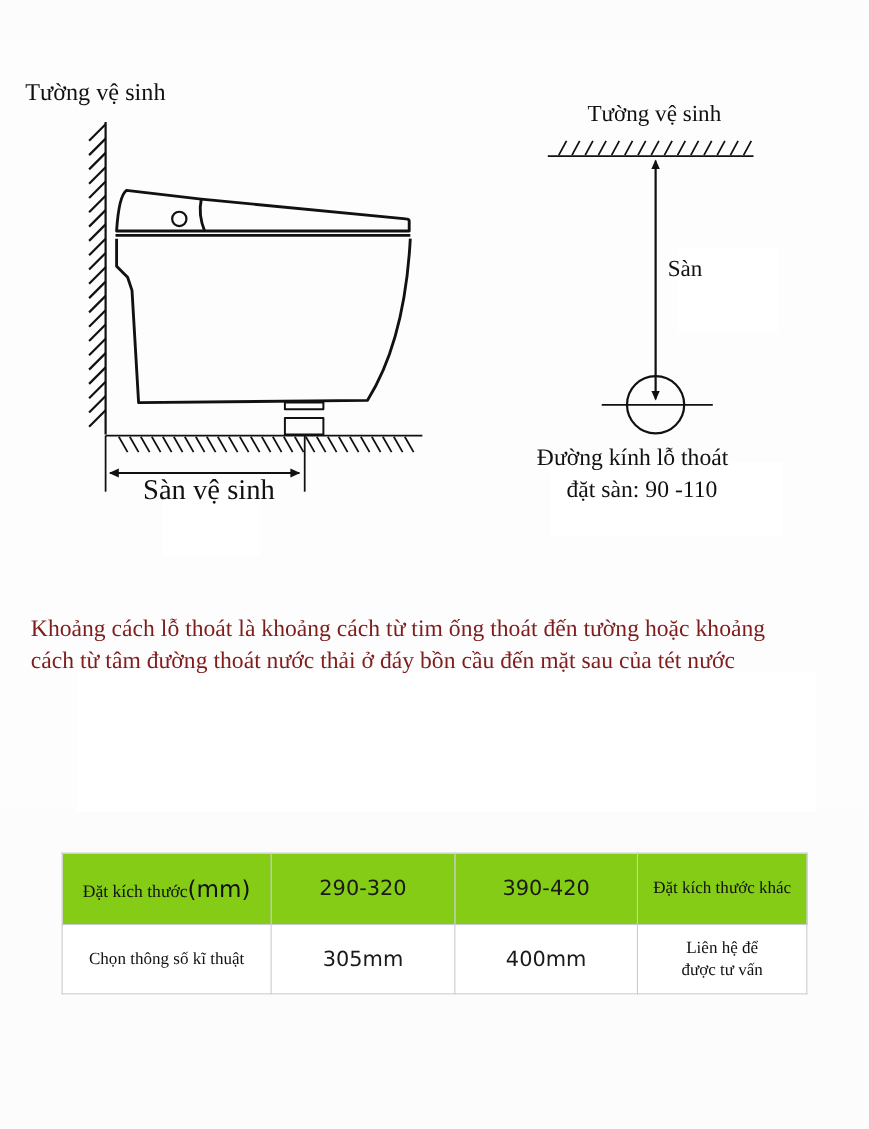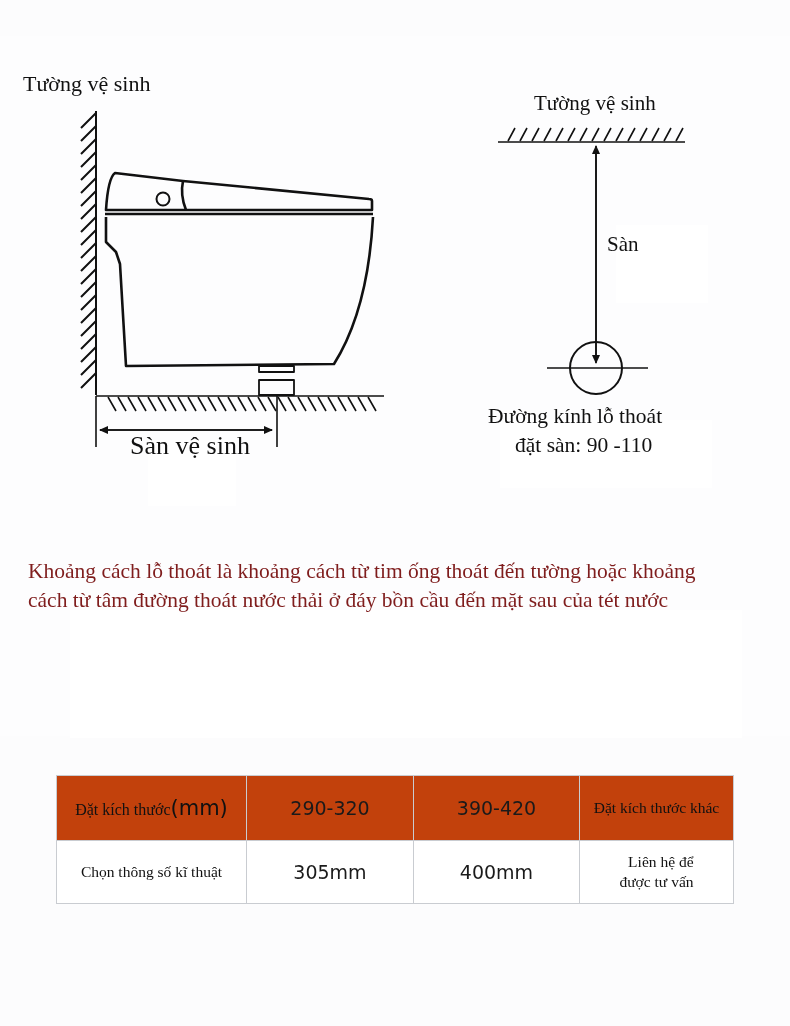--- a/index.html
+++ b/index.html
@@ -16,26 +16,26 @@
     position: absolute; left: 28px; top: 557px; width: 760px;
     font-size: 21.5px; line-height: 29px; color: #7f1d1d;
   }
   table.spec {
     position: absolute; left: 56px; top: 775px; width: 677px;
     border-collapse: collapse; table-layout: fixed;
   }
   table.spec td {
     border: 1px solid #c9ccd1; text-align: center; vertical-align: middle; padding: 0;
   }
-  table.spec tr.head td { background: #c2410c; height: 64px; }
+  table.spec tr.head td { background: #84cc16; height: 64px; }
   table.spec tr.row td { background: #ffffff; height: 62px; }
   .serif-sm { font-family: "Liberation Serif", serif; font-size: 16px; color: #111; }
   .sans-lg { font-family: "DejaVu Sans", sans-serif; font-size: 19px; color: #1a1a1a; }
   .mm { font-family: "DejaVu Sans", sans-serif; font-size: 21px; }
-  .contact { font-family: "Liberation Serif", serif; font-size: 15.5px; line-height: 20px; display: inline-block; text-align: right; }
+  .contact { font-family: "Liberation Serif", serif; font-size: 15.5px; line-height: 20px; display: inline-block; text-align: center; }
 </style>
 </head>
 <body>
 
 <div class="patch" style="left:0;top:36px;width:790px;height:700px;background:#fdfdfe;"></div>
 <div class="patch" style="left:148px;top:440px;width:88px;height:66px;"></div>
 <div class="patch" style="left:616px;top:225px;width:92px;height:78px;"></div>
 <div class="patch" style="left:500px;top:420px;width:212px;height:68px;"></div>
 <div class="patch" style="left:70px;top:610px;width:672px;height:128px;"></div>
 

